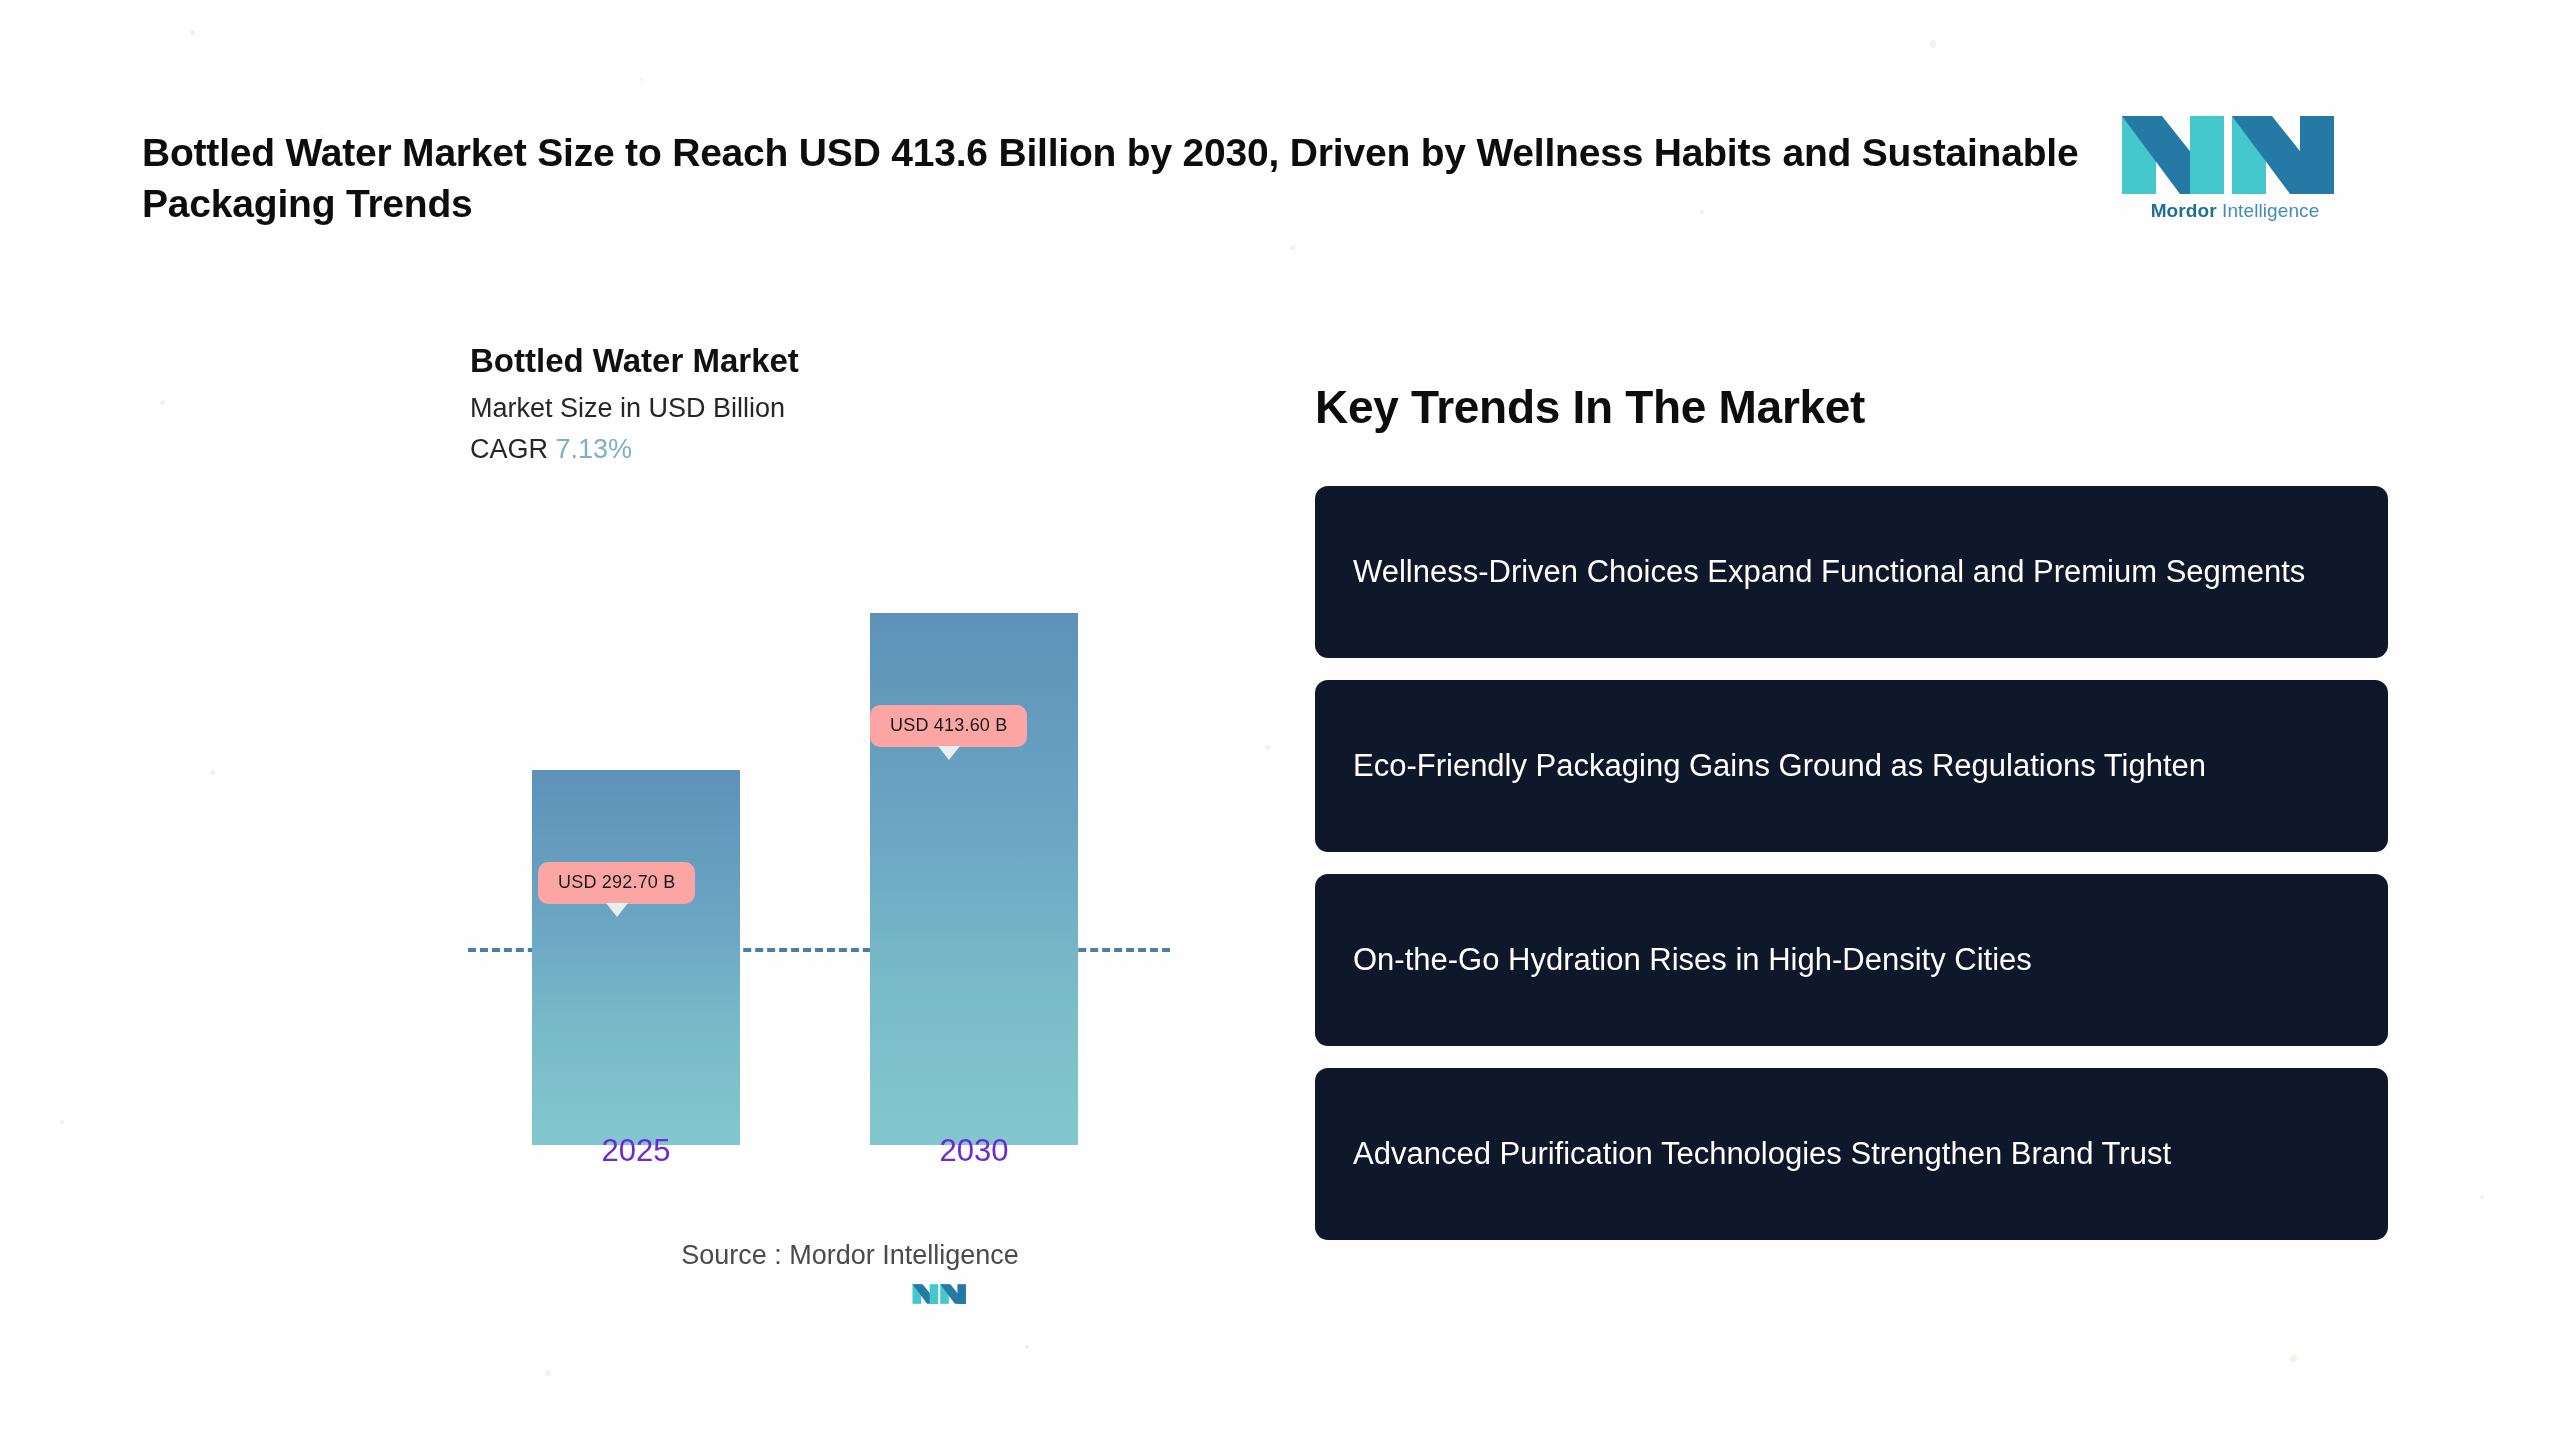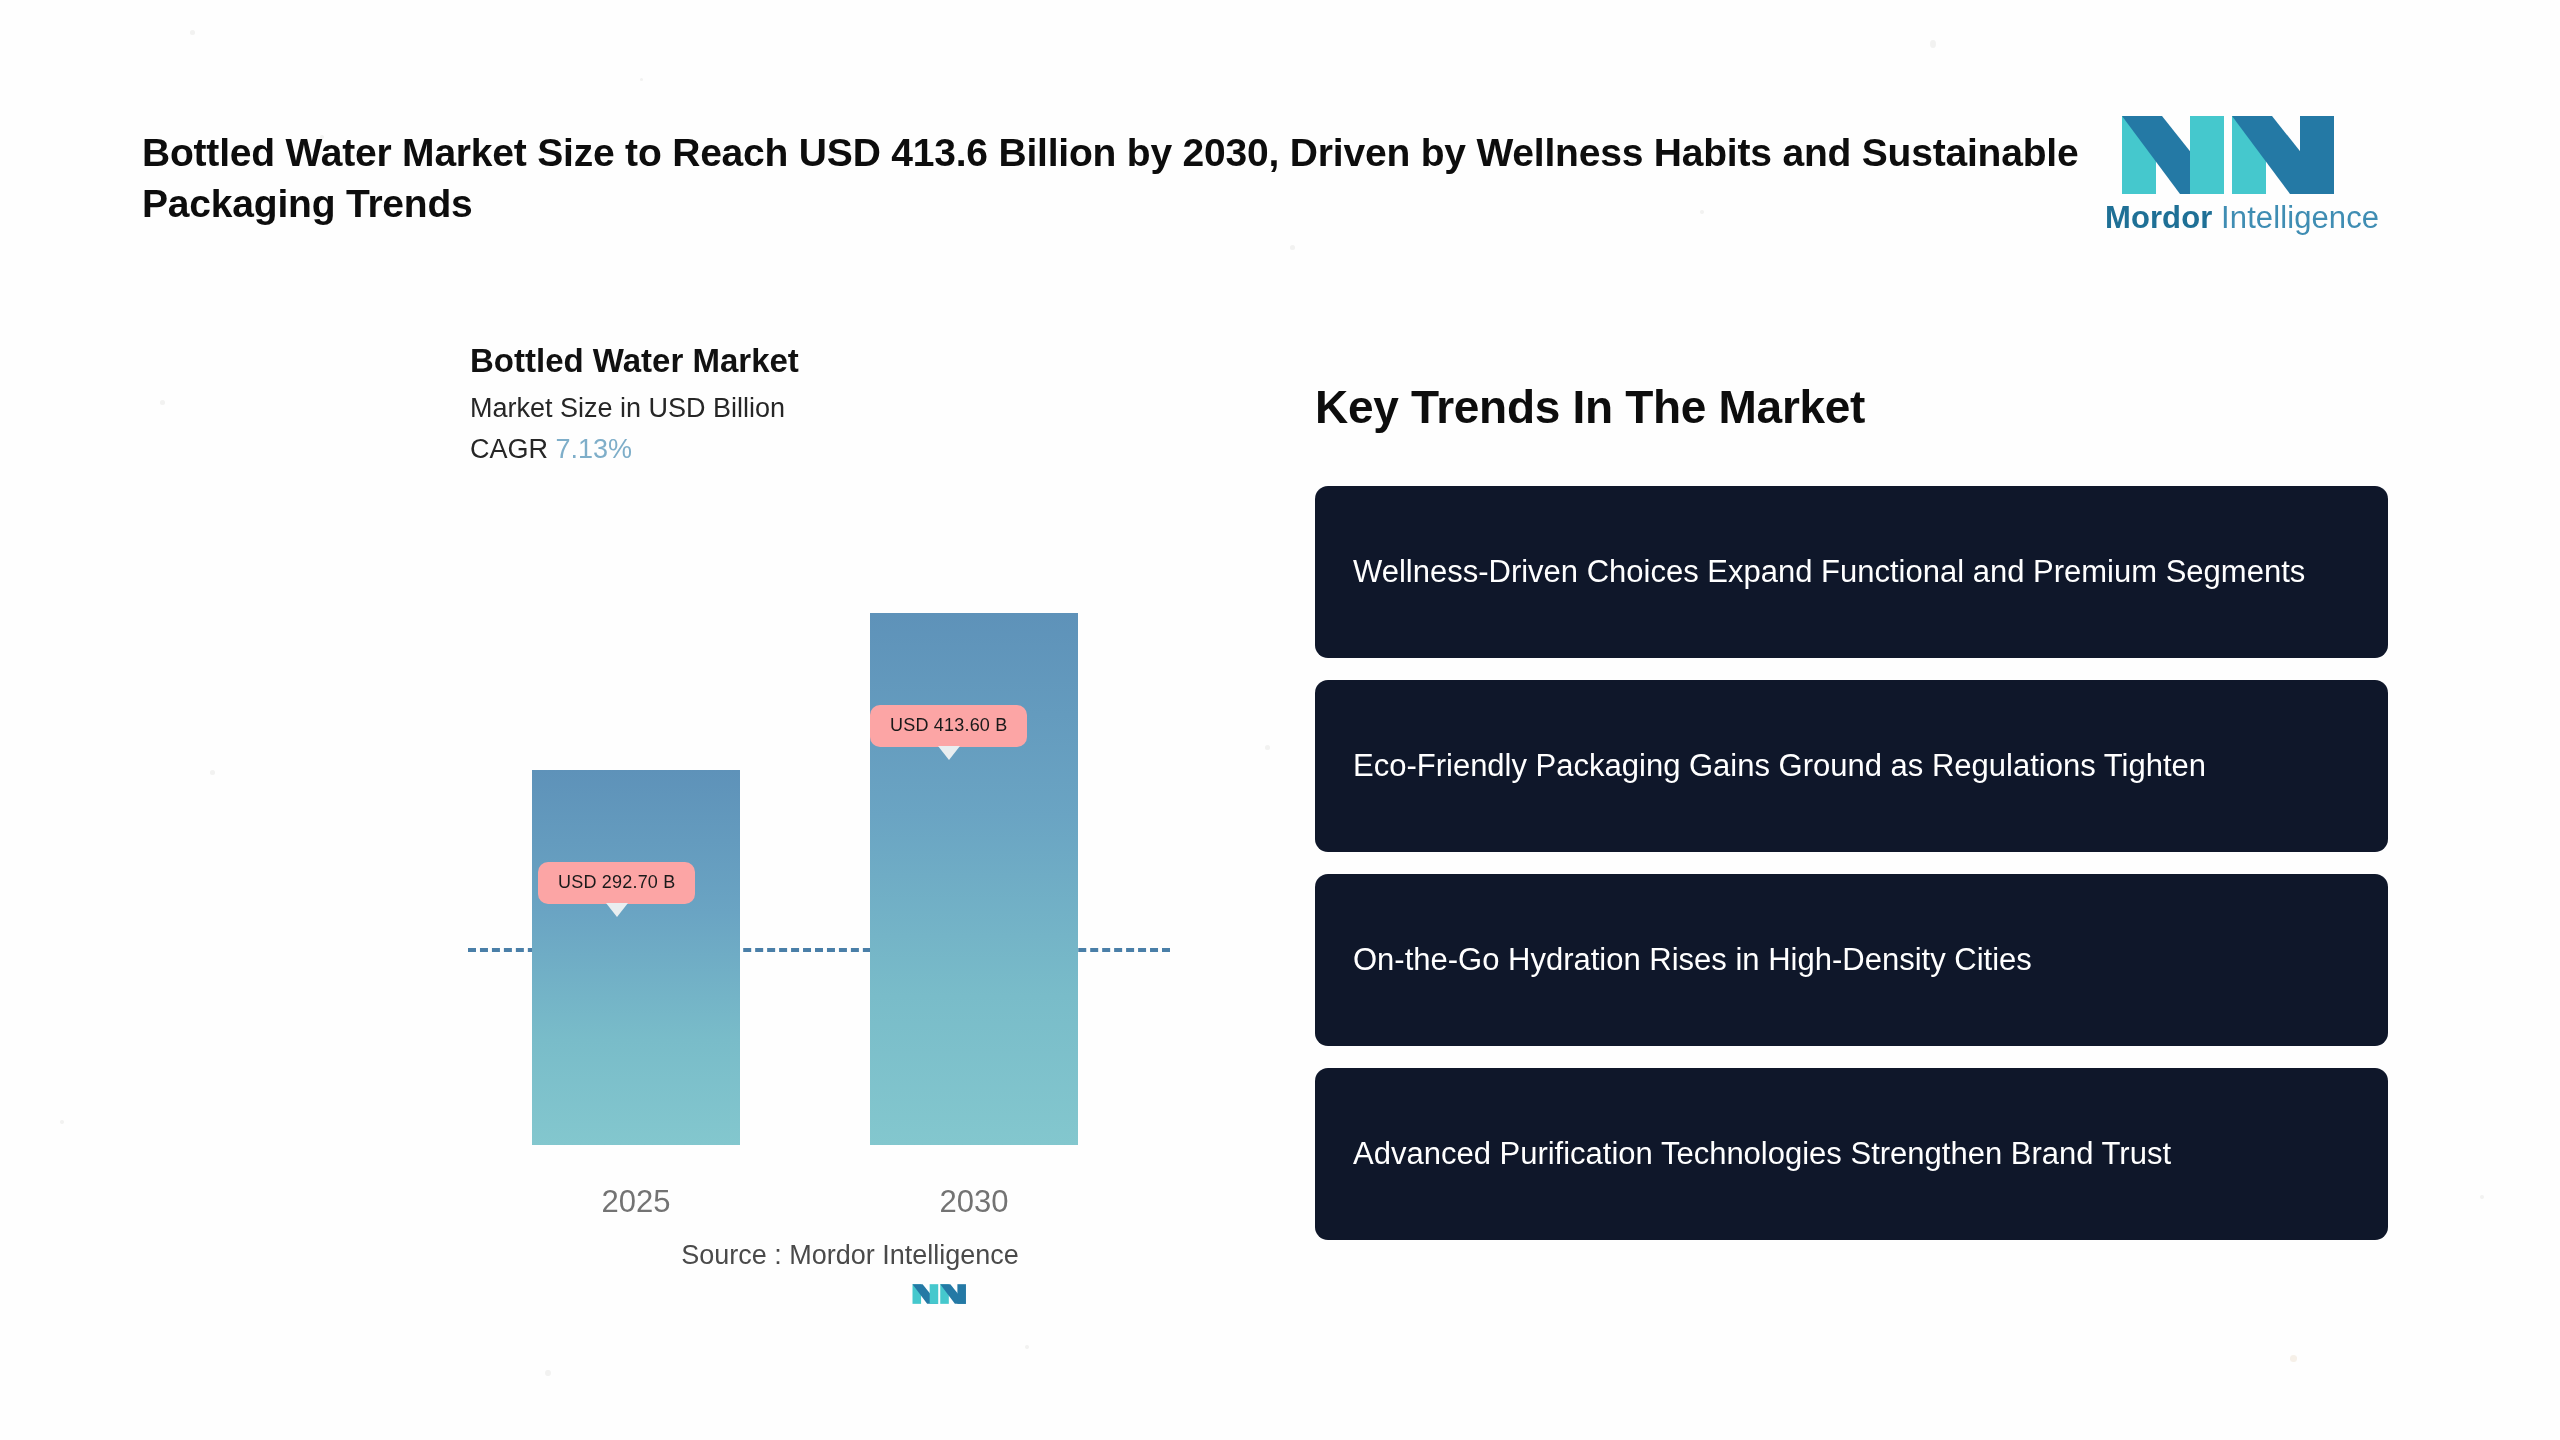--- a/index.html
+++ b/index.html
@@ -55,21 +55,21 @@
     height: 140px;
   }
   .brand-mark {
     width: 230px;
     height: 98px;
     display: block;
     margin: 0 auto;
   }
   .brand-word {
     text-align: center;
-    font-size: 31px;
+    font-size: 19px;
     color: #2b7fa8;
     margin-top: 4px;
     letter-spacing: 0.1px;
     white-space: nowrap;
   }
   .brand-word b { font-weight: bold; color: #1f7096; }
   .brand-word span { font-weight: normal; color: #3f8db3; }
 
   
   .chart-panel {
@@ -144,23 +144,23 @@
     width: 0; height: 0;
     border-left: 11px solid transparent;
     border-right: 11px solid transparent;
     border-top: 14px solid #e9eef0;
   }
   .vallabel.l2025 { left: 68px;  top: 337px; }
   .vallabel.l2030 { left: 400px; top: 180px; }
 
   .xlabel {
     position: absolute;
-    top: 659px;
+    top: 608px;
     font-size: 31px;
-    color: #737373;
+    color: #6d28d9;
     text-align: center;
     width: 208px;
   }
   .xlabel.x2025 { left: 62px; }
   .xlabel.x2030 { left: 400px; }
 
   .source-row {
     position: absolute;
     left: 0;
     top: 900px;

